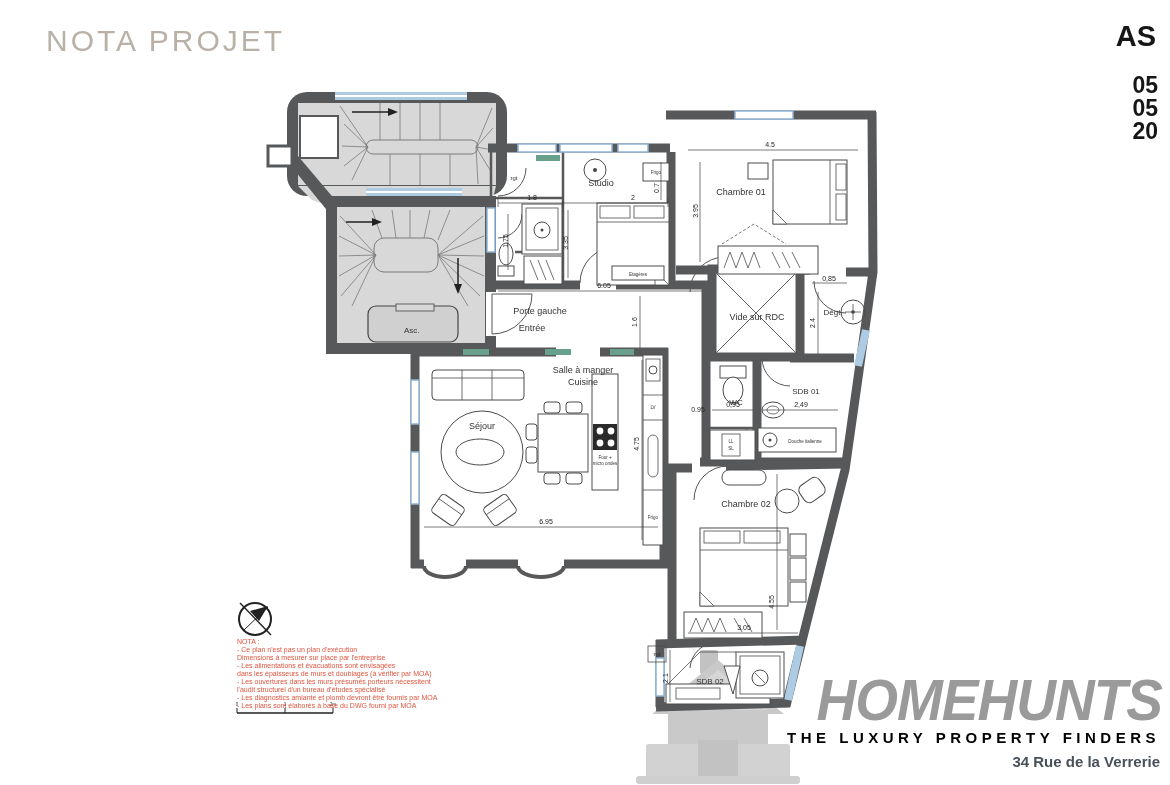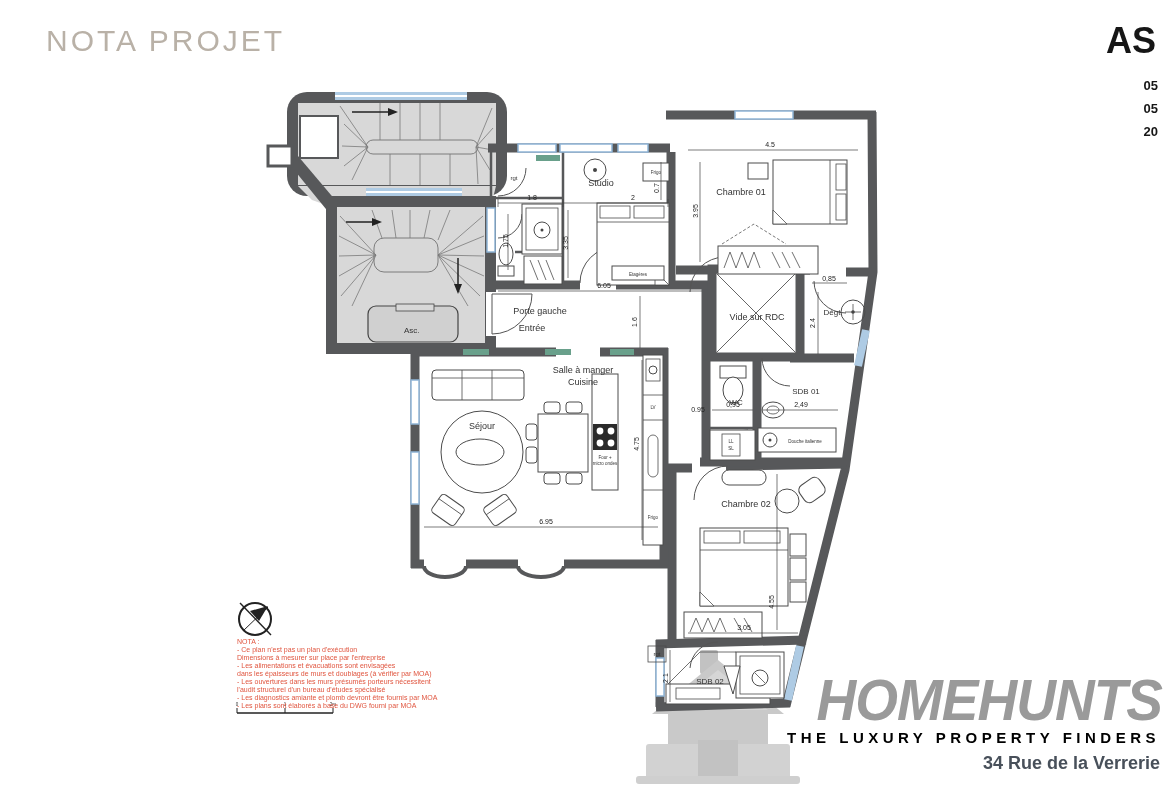--- a/index.html
+++ b/index.html
@@ -1,28 +1,28 @@
 <!DOCTYPE html>
 <html><head>
 <meta charset="utf-8">
 <style>
   html,body{margin:0;padding:0;}
   body{width:1170px;height:785px;position:relative;background:#fff;overflow:hidden;
        font-family:"Liberation Sans",sans-serif;}
   .abs{position:absolute;}
   
   #plan-title{left:46px;top:24px;font-size:30px;font-weight:400;letter-spacing:3px;color:#b9b1a7;}
-  #rev{right:14px;top:20px;font-size:36px;font-weight:bold;color:#161616;}
-  #date-block{right:12px;top:74px;text-align:center;font-size:13px;font-weight:bold;color:#161616;line-height:23px;}
+  #rev{right:14px;top:20px;font-size:29px;font-weight:bold;color:#161616;}
+  #date-block{right:12px;top:74px;text-align:center;font-size:23px;font-weight:bold;color:#161616;line-height:23px;}
   
   #logo-icon{z-index:0;}
   #brand{right:8px;top:668px;font-size:55px;font-style:italic;font-weight:bold;color:#9a9a9a;
          letter-spacing:-1px;z-index:3;transform:scaleY(1.06);}
   #tagline{right:10px;top:729px;font-size:15px;font-weight:bold;letter-spacing:4.5px;color:#000000;z-index:3;}
-  #address{right:10px;top:753px;font-size:18px;font-weight:bold;color:#48505a;z-index:3;}
+  #address{right:10px;top:753px;font-size:15px;font-weight:bold;color:#48505a;z-index:3;}
   
   #nota{left:237px;top:638px;color:#e0553f;font-size:7px;line-height:8px;z-index:2;}
   svg{position:absolute;left:0;top:0;z-index:1;}
   svg text{font-family:"Liberation Sans",sans-serif;fill:#333;}
   .rl{font-size:9px;} .ml{font-size:8px;} .sl{font-size:6px;} .tl{font-size:4.5px;}
   .dim{font-size:7px;fill:#222;}
   .wall{stroke:#57585a;stroke-width:9;fill:none;stroke-linecap:butt;}
   .wallthin{stroke:#57585a;stroke-width:2.5;fill:none;}
   .f{stroke:#4c4c4c;stroke-width:1;fill:#fff;}
   .fn{stroke:#4c4c4c;stroke-width:1;fill:none;}

